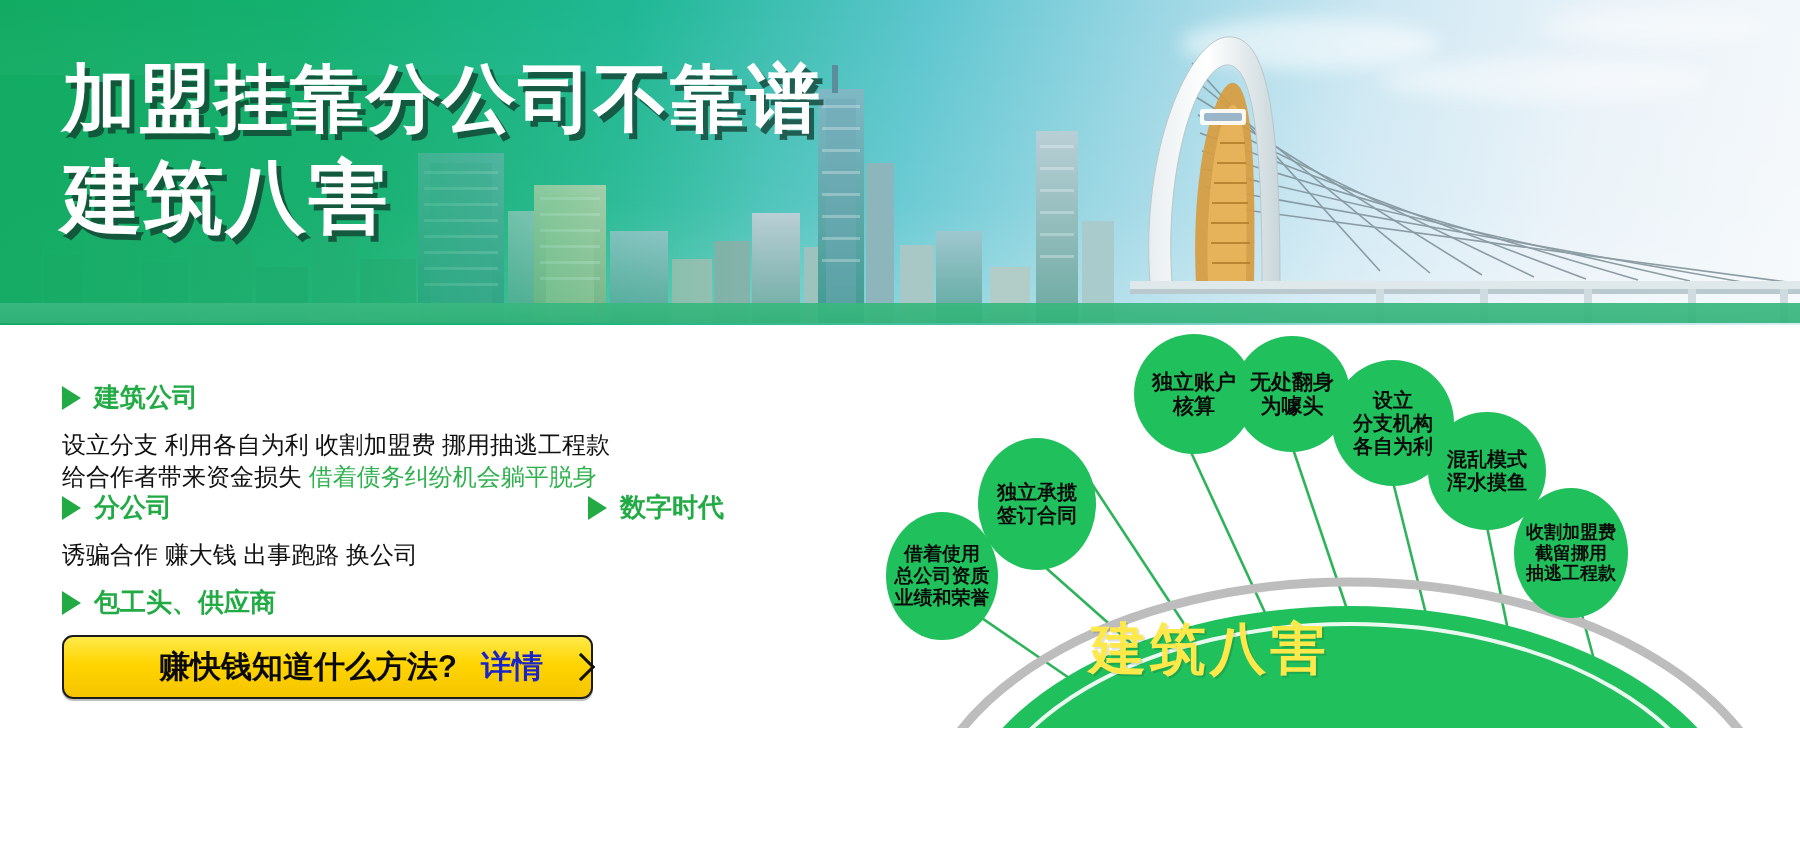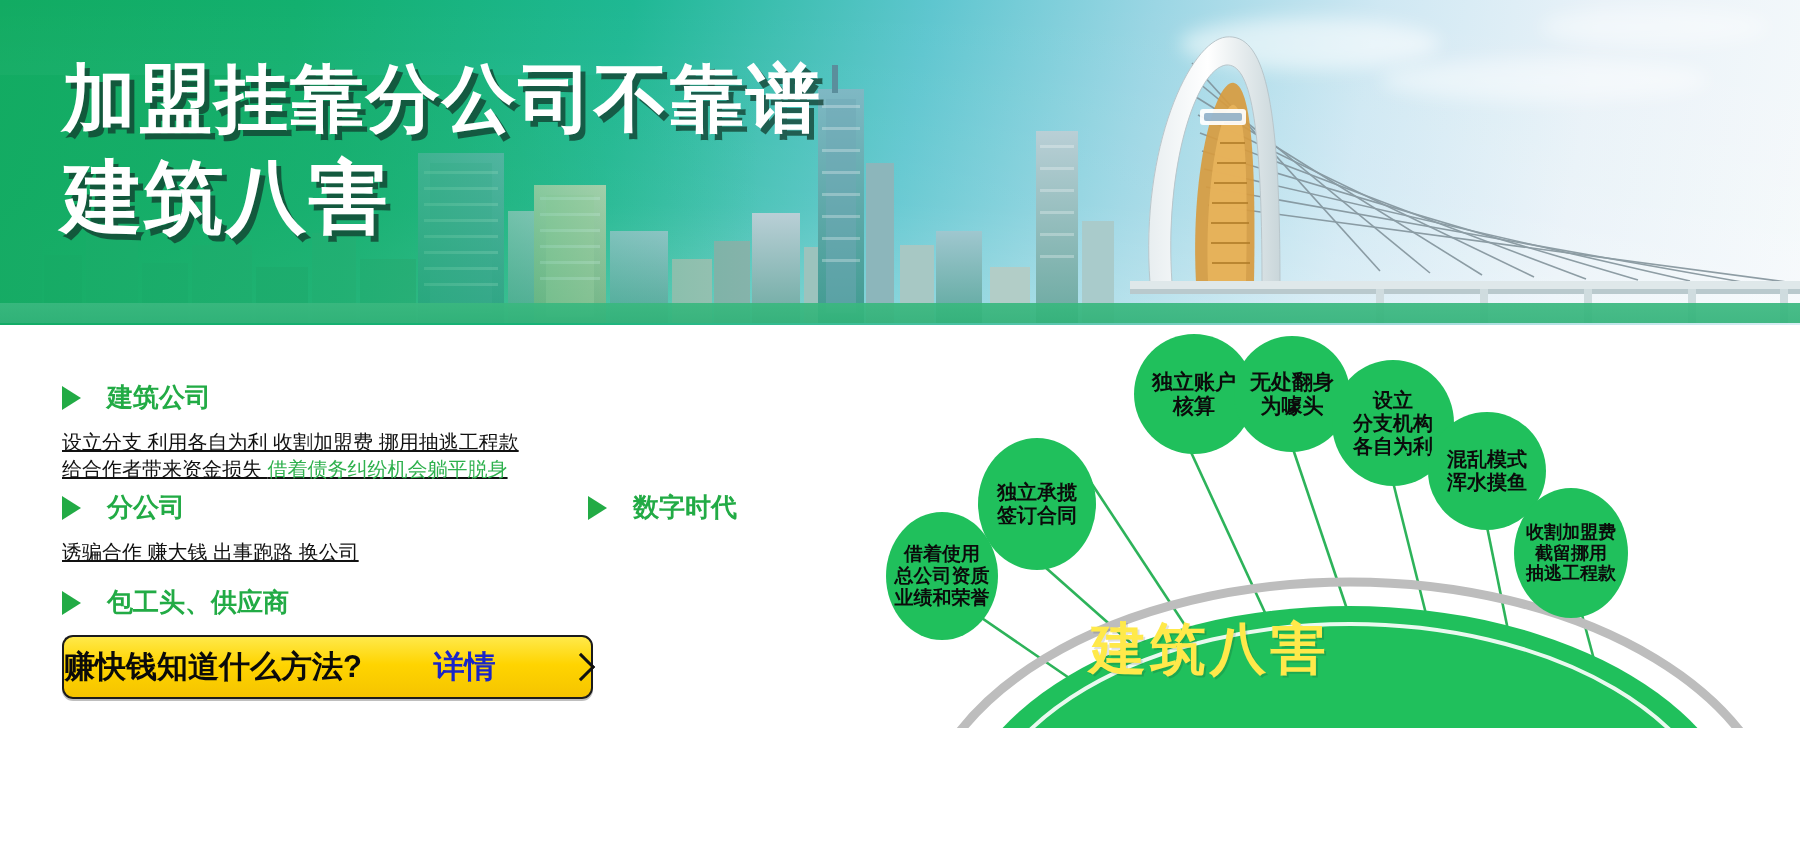--- a/index.html
+++ b/index.html
@@ -31,31 +31,31 @@
 
   
   .titles{position:absolute;left:62px;top:62px;z-index:6;}
   .t-line{font-weight:bold;color:#ffffff;letter-spacing:2px;line-height:1;
           text-shadow:5px 6px 0 rgba(17,60,45,.75);white-space:nowrap;}
   .t1{font-size:74px;}
   .t2{font-size:80px;margin-top:22px;}
 
   
   .leftcol{position:absolute;left:0;top:380px;width:900px;height:464px;}
-  .sec-head{display:flex;align-items:center;gap:26px;}
+  .sec-head{display:flex;align-items:center;gap:13px;}
   .tri{width:0;height:0;border-left:19px solid #22ab45;border-top:12px solid transparent;border-bottom:12px solid transparent;}
   .sec-title{font-size:26px;font-weight:bold;color:#22ab45;white-space:nowrap;}
-  .body-line{font-size:20px;color:#111;white-space:nowrap;line-height:1.33;text-decoration:underline;}
+  .body-line{font-size:24px;color:#111;white-space:nowrap;line-height:1.33;}
   .body-line .hl{color:#2fb14e;}
   .grp{position:absolute;}
 
   
   .cta{position:absolute;left:62px;top:255px;width:527px;height:60px;border-radius:11px;
        background:linear-gradient(180deg,#ffe94a 0%,#ffd400 46%,#f5c400 100%);
-       border:2px solid #1b1b1b;display:flex;align-items:center;justify-content:space-between;gap:12px;
+       border:2px solid #1b1b1b;display:flex;align-items:center;justify-content:flex-end;gap:24px;
        box-shadow:0 2px 0 rgba(0,0,0,.25);cursor:pointer;}
   .cta-main{font-size:31px;font-weight:bold;color:#0a0a0a;white-space:nowrap;}
   .cta-link{font-size:31px;font-weight:bold;color:#1a25c8;white-space:nowrap;}
   .cta-chev{width:17px;height:17px;border-right:3px solid #111;border-top:3px solid #111;transform:rotate(45deg);margin-left:4px;}
 
   
   .diagram{position:absolute;left:900px;top:330px;width:900px;height:514px;}
   .diagram svg{position:absolute;left:0;top:0;}
   .bubble{position:absolute;border-radius:50%;background:#20c05c;
           display:flex;align-items:center;justify-content:center;text-align:center;}

